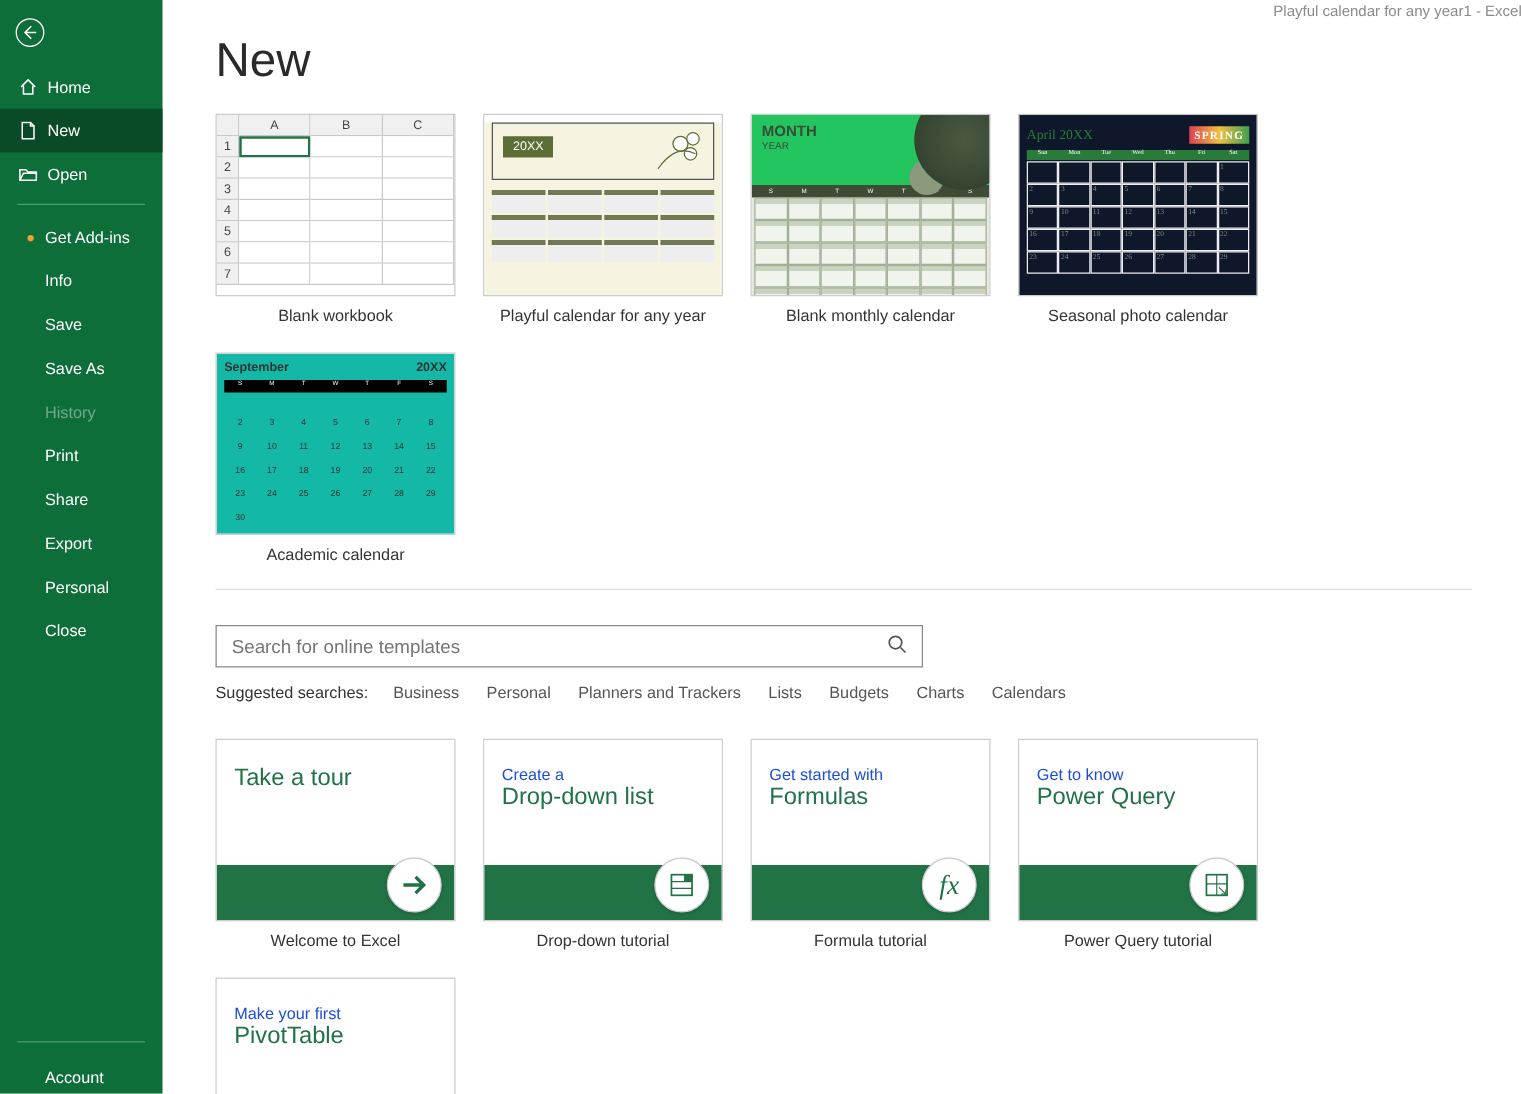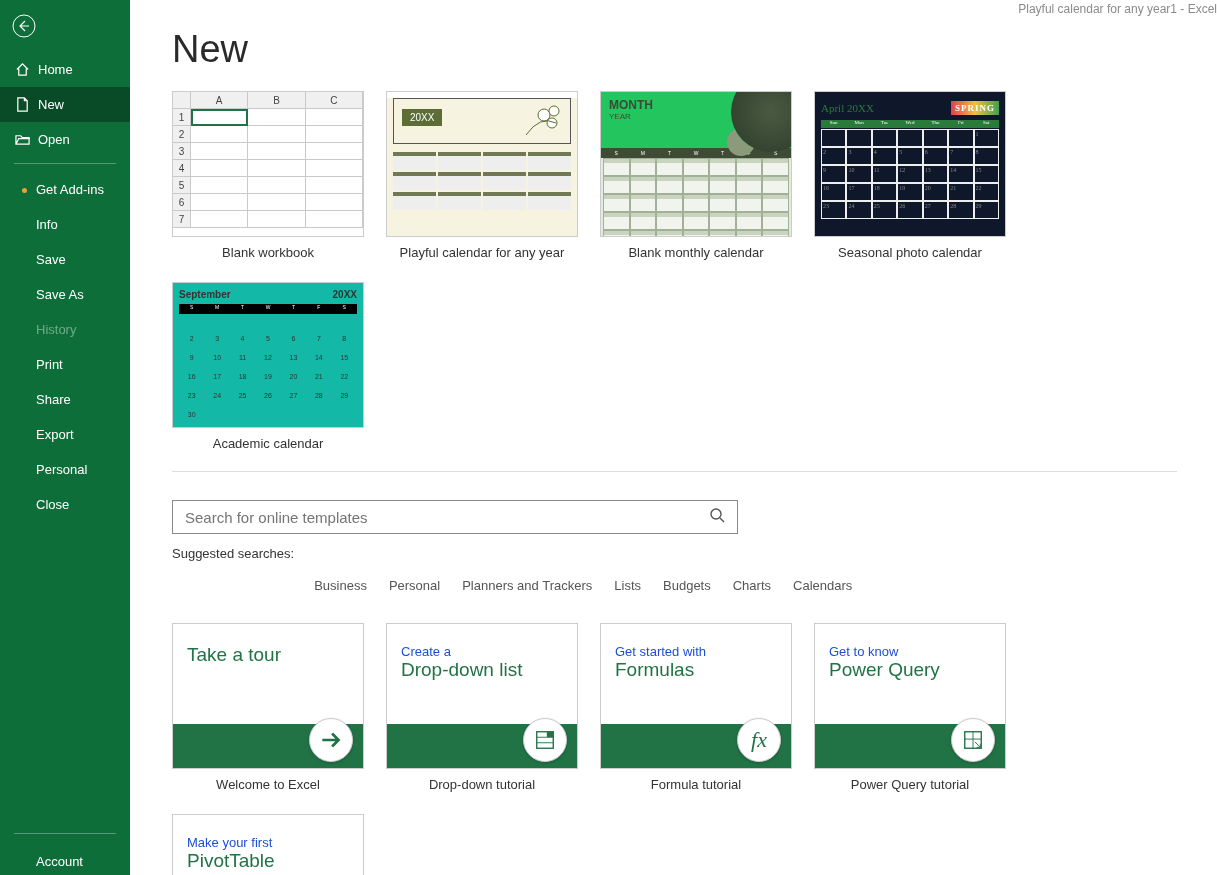--- a/index.html
+++ b/index.html
@@ -106,21 +106,21 @@
     padding: 0 12px;
     height: 34px;
     margin-bottom: 12px;
   }
   .searchbox input {
     flex:1; border:none; outline:none; font-size:15px; color:#666;
   }
   .search-icon { font-size:16px; color:#555; }
   .suggest-row { display:flex; gap:20px; font-size:13px; color:#555; margin-bottom:30px;}
   .suggest-label { color:#333; }
-  .suggest-link { cursor:pointer;margin-top:32px; }
+  .suggest-link { cursor:pointer; }
 
   
   .blank-grid { display:grid; grid-template-columns:18px repeat(3,1fr); grid-auto-rows:17px; font-size:10px;}
   .blank-grid div { border-right:1px solid #c9c9c9; border-bottom:1px solid #c9c9c9; display:flex; align-items:center; justify-content:center; background:#fff;}
   .blank-grid .hdr { background:#f0f0f0; color:#444; font-weight:500;}
   .blank-grid .sel { border:2px solid #217346; }
   
   
   .play-cal { background:#f6f4e0; height:100%; position:relative; }
   .play-top { height:46px; border:1px solid #555; margin:6px; position:relative; background:#f6f4e0;}

